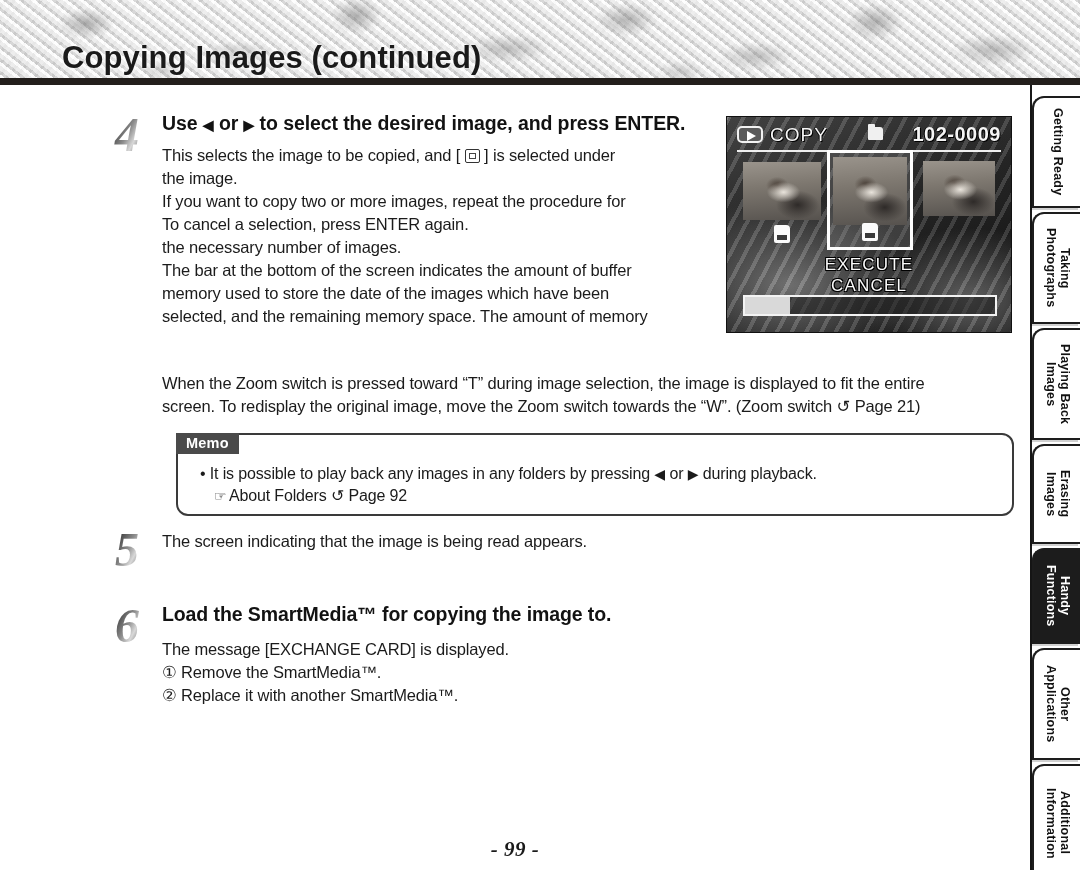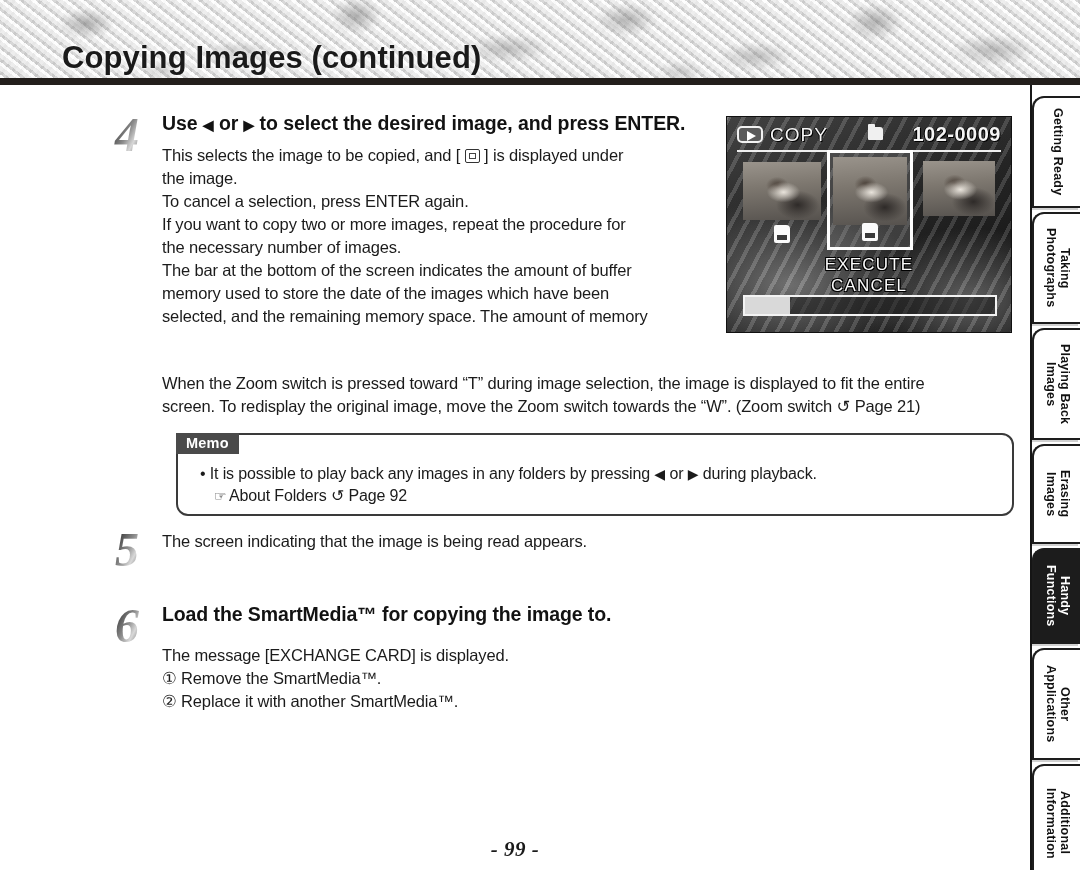--- a/index.html
+++ b/index.html
@@ -275,24 +275,24 @@
 
       <div class="mem-bar">
         <div class="mem-fill" id="memfill" style="width: 18%;"></div>
       </div>
     </div>
 
     <div class="step" style="position:absolute; left:99px; top:25px; width:640px;">
       <div class="step-num">4</div>
       <div class="step-body">
         <div class="step-head"><span>Use </span><span class="arrow tri-l"></span><span> or </span><span class="arrow tri-r"></span><span> to select the desired image, and press ENTER.</span></div>
-        <div class="para" style="margin-top:6px"><span>This selects the image to be copied, and [</span> <span class="card-glyph"></span> <span>] is displayed under</span></div>
+        <div class="para" style="margin-top:6px"><span>This selects the image to be copied, and [</span> <span class="card-glyph"></span> <span>] is selected under</span></div>
         <div class="para">the image.</div>
+        <div class="para">If you want to copy two or more images, repeat the procedure for</div>
         <div class="para">To cancel a selection, press ENTER again.</div>
-        <div class="para">If you want to copy two or more images, repeat the procedure for</div>
         <div class="para">the necessary number of images.</div>
         <div class="para">The bar at the bottom of the screen indicates the amount of buffer</div>
         <div class="para">memory used to store the date of the images which have been</div>
         <div class="para">selected, and the remaining memory space. The amount of memory</div>
       </div>
     </div>
 
     <div style="position:absolute; left:162px; top:287px; width:856px;">
       <div class="para">When the Zoom switch is pressed toward “T” during image selection, the image is displayed to fit the entire</div>
       <div class="para">screen. To redisplay the original image, move the Zoom switch towards the “W”. (Zoom switch ↺ Page 21)</div>
@@ -310,21 +310,21 @@
       <div class="step-num">5</div>
       <div class="step-body">
         <div class="para" style="margin-top:5px">The screen indicating that the image is being read appears.</div>
       </div>
     </div>
 
     <div class="step" style="position:absolute; left:99px; top:516px; width:800px;">
       <div class="step-num">6</div>
       <div class="step-body">
         <div class="step-head">Load the SmartMedia™ for copying the image to.</div>
-        <div class="para" style="margin-top:17px">The message [EXCHANGE CARD] is displayed.</div>
+        <div class="para" style="margin-top:11px">The message [EXCHANGE CARD] is displayed.</div>
         <div class="para">① Remove the SmartMedia™.</div>
         <div class="para">② Replace it with another SmartMedia™.</div>
       </div>
     </div>
 
     <div class="page-num">- 99 -</div>
 
   </div>
 </div>
 

